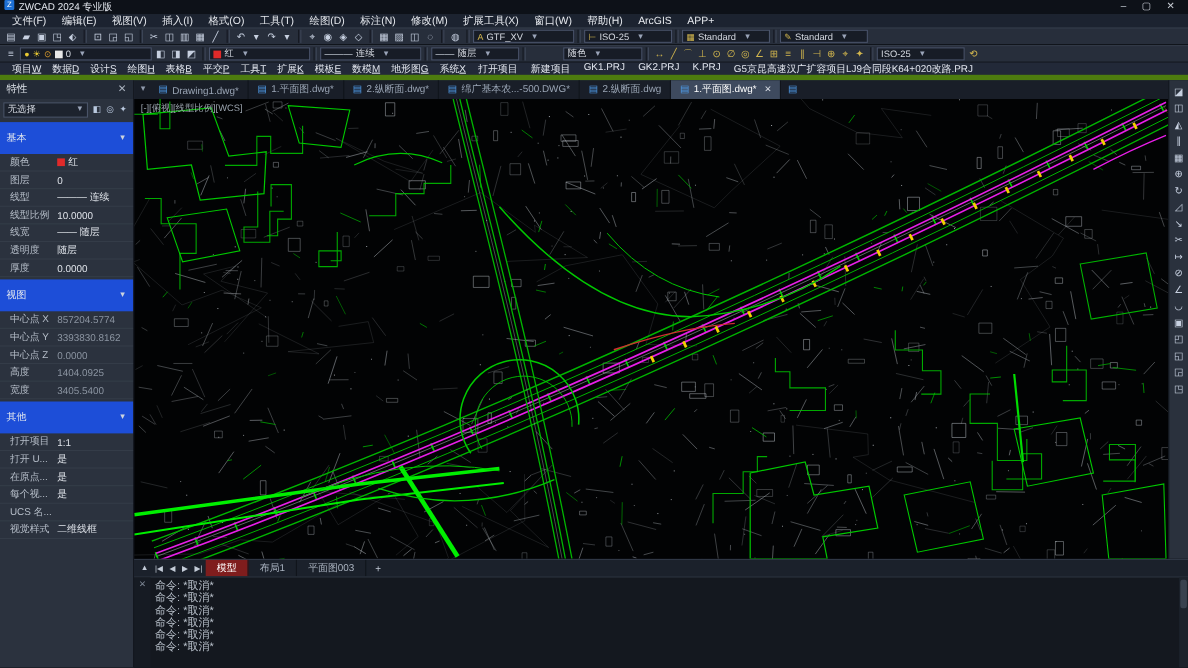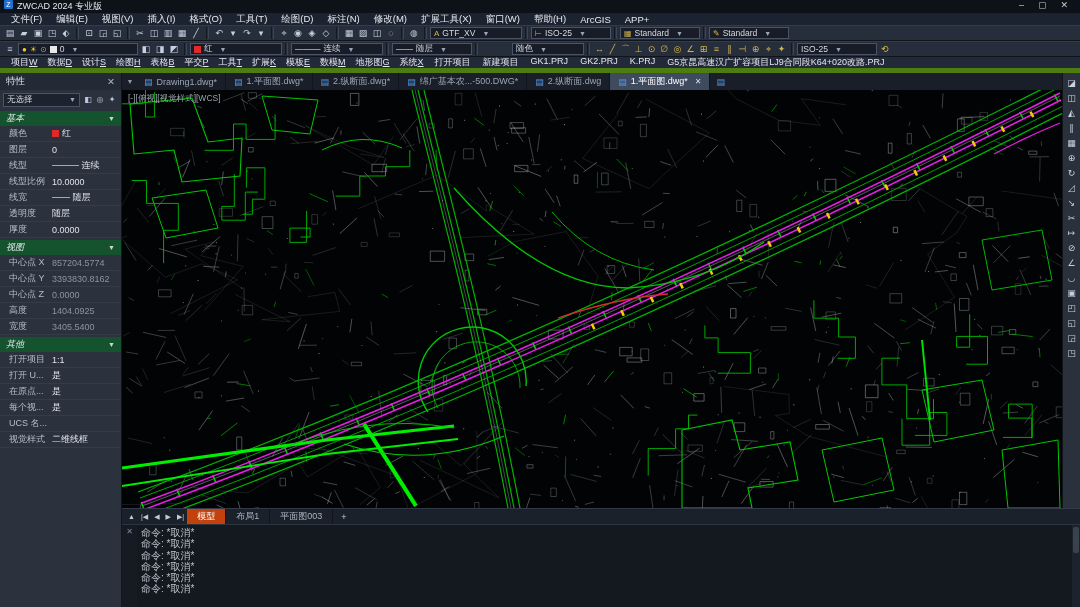--- a/index.html
+++ b/index.html
@@ -44,21 +44,21 @@
 
   
   .panel{width:122px;height:534px;background:#2b323e;border-right:1px solid #11151c;flex:none;font-size:9px;}
   .p-header{height:17px;background:#232a36;display:flex;align-items:center;padding:0 6px;font-size:9.5px;color:#dde2e9;}
   .p-close{margin-left:auto;color:#aab2bf;}
   .p-selrow{height:19px;display:flex;align-items:center;padding:2px 3px;gap:2px;justify-content:flex-end;}
   .p-select{flex:1;height:14px;background:#1d232e;border:1px solid #4a5468;display:flex;align-items:center;
             padding:0 3px;font-size:8.5px;color:#d6dae2;}
   .p-select .arr{margin-left:auto;font-size:7px;color:#9aa4b8;}
   .p-selico{width:12px;height:13px;display:flex;align-items:center;justify-content:center;font-size:8px;color:#b9c8de;}
-  .section-h{background:#14532d;height:15px;display:flex;align-items:center;padding:0 6px;color:#e4e8ee;margin-top:2px;font-style:italic;}
+  .section-h{background:#1d4ed8;height:29px;display:flex;align-items:center;padding:0 6px;color:#e4e8ee;margin-top:2px;}
   .section-h .arr{margin-left:auto;font-size:7px;color:#cdd4de;}
   .prow{display:flex;align-items:center;height:16px;border-bottom:1px solid #343c48;}
   .prow .lbl{width:50px;padding-left:9px;color:#b6bec9;white-space:nowrap;overflow:hidden;flex:none;}
   .prow .val{flex:1;color:#dfe3e9;white-space:nowrap;overflow:hidden;display:flex;align-items:center;gap:3px;padding-left:2px;}
   .prow .val.ro{color:#8b94a1;}
 
   
   .right-col{position:relative;width:958px;height:534px;display:flex;flex-direction:column;}
 
   
@@ -77,21 +77,21 @@
   
   .righttb{position:absolute;top:0;right:0;width:18px;height:435px;background:#2a313d;border-left:1px solid #10141b;
            display:flex;flex-direction:column;align-items:center;padding-top:3px;gap:1px;z-index:4;}
   .righttb .ticon{width:15px;height:14px;font-size:9px;}
 
   
   .layoutbar{height:16px;background:#1b212b;border-top:1px solid #323a49;display:flex;align-items:stretch;
              font-size:9px;color:#a9b2bf;padding-left:3px;}
   .lt-nav{display:flex;align-items:center;padding:0 3px;color:#c3cbd7;font-size:7px;}
   .ltab{display:flex;align-items:center;padding:0 10px;border-right:1px solid #10141b;white-space:nowrap;}
-  .ltab.active{background:#c2410c;color:#fff;}
+  .ltab.active{background:#7f1d1d;color:#fff;}
   .lt-add{display:flex;align-items:center;padding:0 8px;color:#c3cbd7;}
 
   
   .cmd{height:83px;background:#14181f;border-top:1px solid #2c3440;display:flex;}
   .cmd-gutter{width:15px;flex:none;display:flex;flex-direction:column;align-items:center;padding-top:2px;
               color:#7d8795;font-size:8px;background:#161b23;}
   .cmd-lines{flex:1;padding:2px 4px;font-family:Liberation Sans, sans-serif;
              font-size:10px;line-height:11.3px;color:#b9c1cb;white-space:pre;overflow:hidden;}
   .cmd-sb{width:8px;flex:none;background:#1d232c;}
   .cmd-sb .thumb{width:6px;height:26px;background:#39424f;margin:2px auto;border-radius:2px;}
@@ -434,21 +434,21 @@
         </span>
         <span class="dtab active">
           <span class="dico">▤</span>
           <span>1.平面图.dwg*</span>
           <span class="x">✕</span>
         </span>
         <span class="dt-new">▤</span>
       </div>
 
       <div class="canvas-area">
-        <div class="vpctl">[-][俯视][视觉样式][WCS]</div>
+        <div class="vpctl">[-][俯视][线型比例][WCS]</div>
         <svg id="cad" width="940" height="418" viewBox="0 0 940 418">
             <path d="M 68.9,294.0 l -26.9,8.5" fill="none" stroke="#aeb4ba" stroke-width="0.6" opacity="0.27253018689807507"></path>
             <path d="M 110.7,67.6 l -10.9,7.8" fill="none" stroke="#aeb4ba" stroke-width="0.6" opacity="0.32012010461185125"></path>
             <path d="M 511.6,133.3 l -17.1,0.3" fill="none" stroke="#aeb4ba" stroke-width="0.6" opacity="0.3951888381619938"></path>
             <path d="M 390.4,207.5 l 26.7,7.9" fill="none" stroke="#aeb4ba" stroke-width="0.6" opacity="0.7275556212291121"></path>
             <path d="M 472.0,412.0 l -8.9,2.4" fill="none" stroke="#aeb4ba" stroke-width="0.6" opacity="0.6009236253565178"></path>
             <path d="M 184.4,234.0 l -8.1,24.8" fill="none" stroke="#aeb4ba" stroke-width="0.6" opacity="0.788494873966556"></path>
             <path d="M 304.8,73.7 l -1.1,11.4" fill="none" stroke="#aeb4ba" stroke-width="0.6" opacity="0.6256834270432592"></path>
             <path d="M 918.2,185.7 l 0.8,3.4" fill="none" stroke="#aeb4ba" stroke-width="0.6" opacity="0.6025238888571038"></path>
             <path d="M 866.5,408.7 l -3.2,4.2" fill="none" stroke="#aeb4ba" stroke-width="0.6" opacity="0.3013634223025292"></path>

